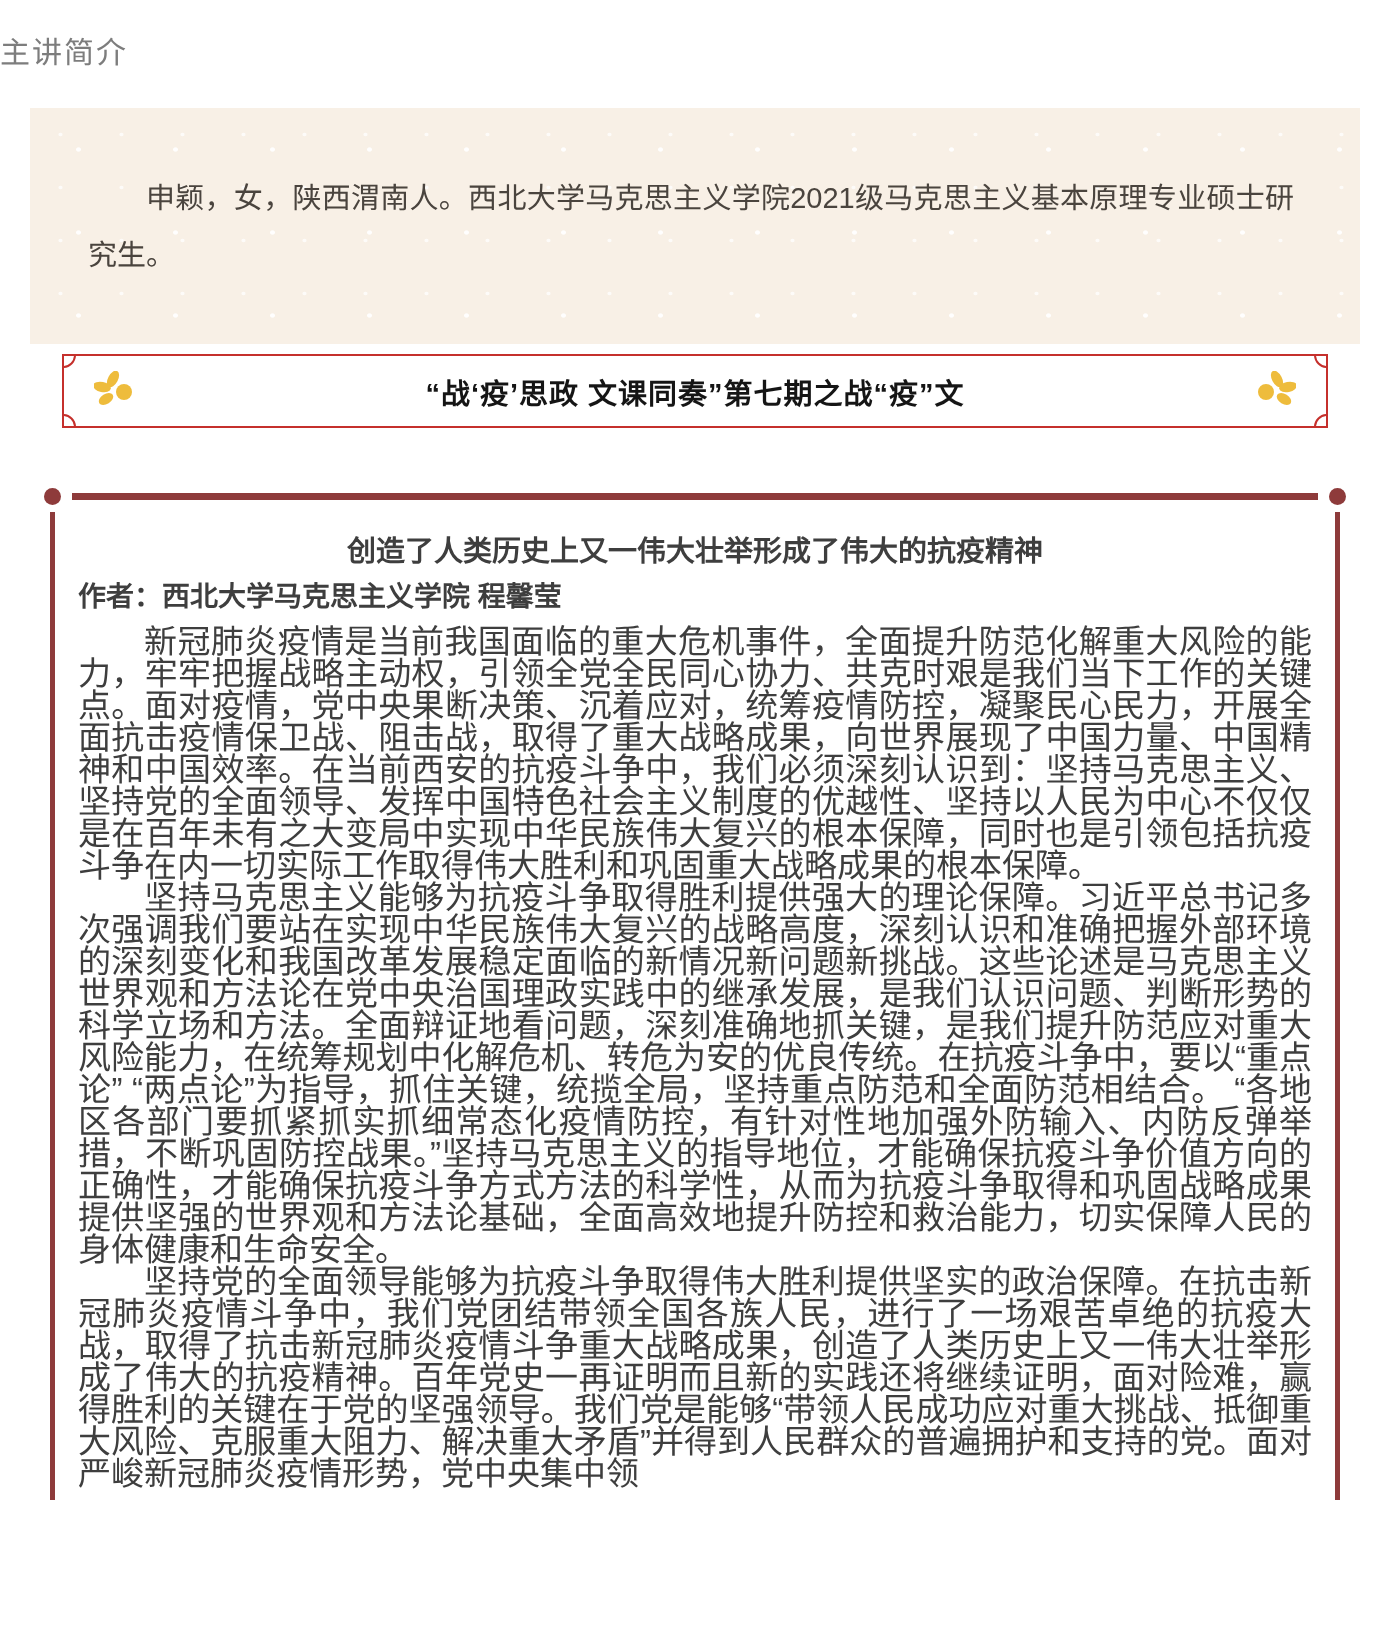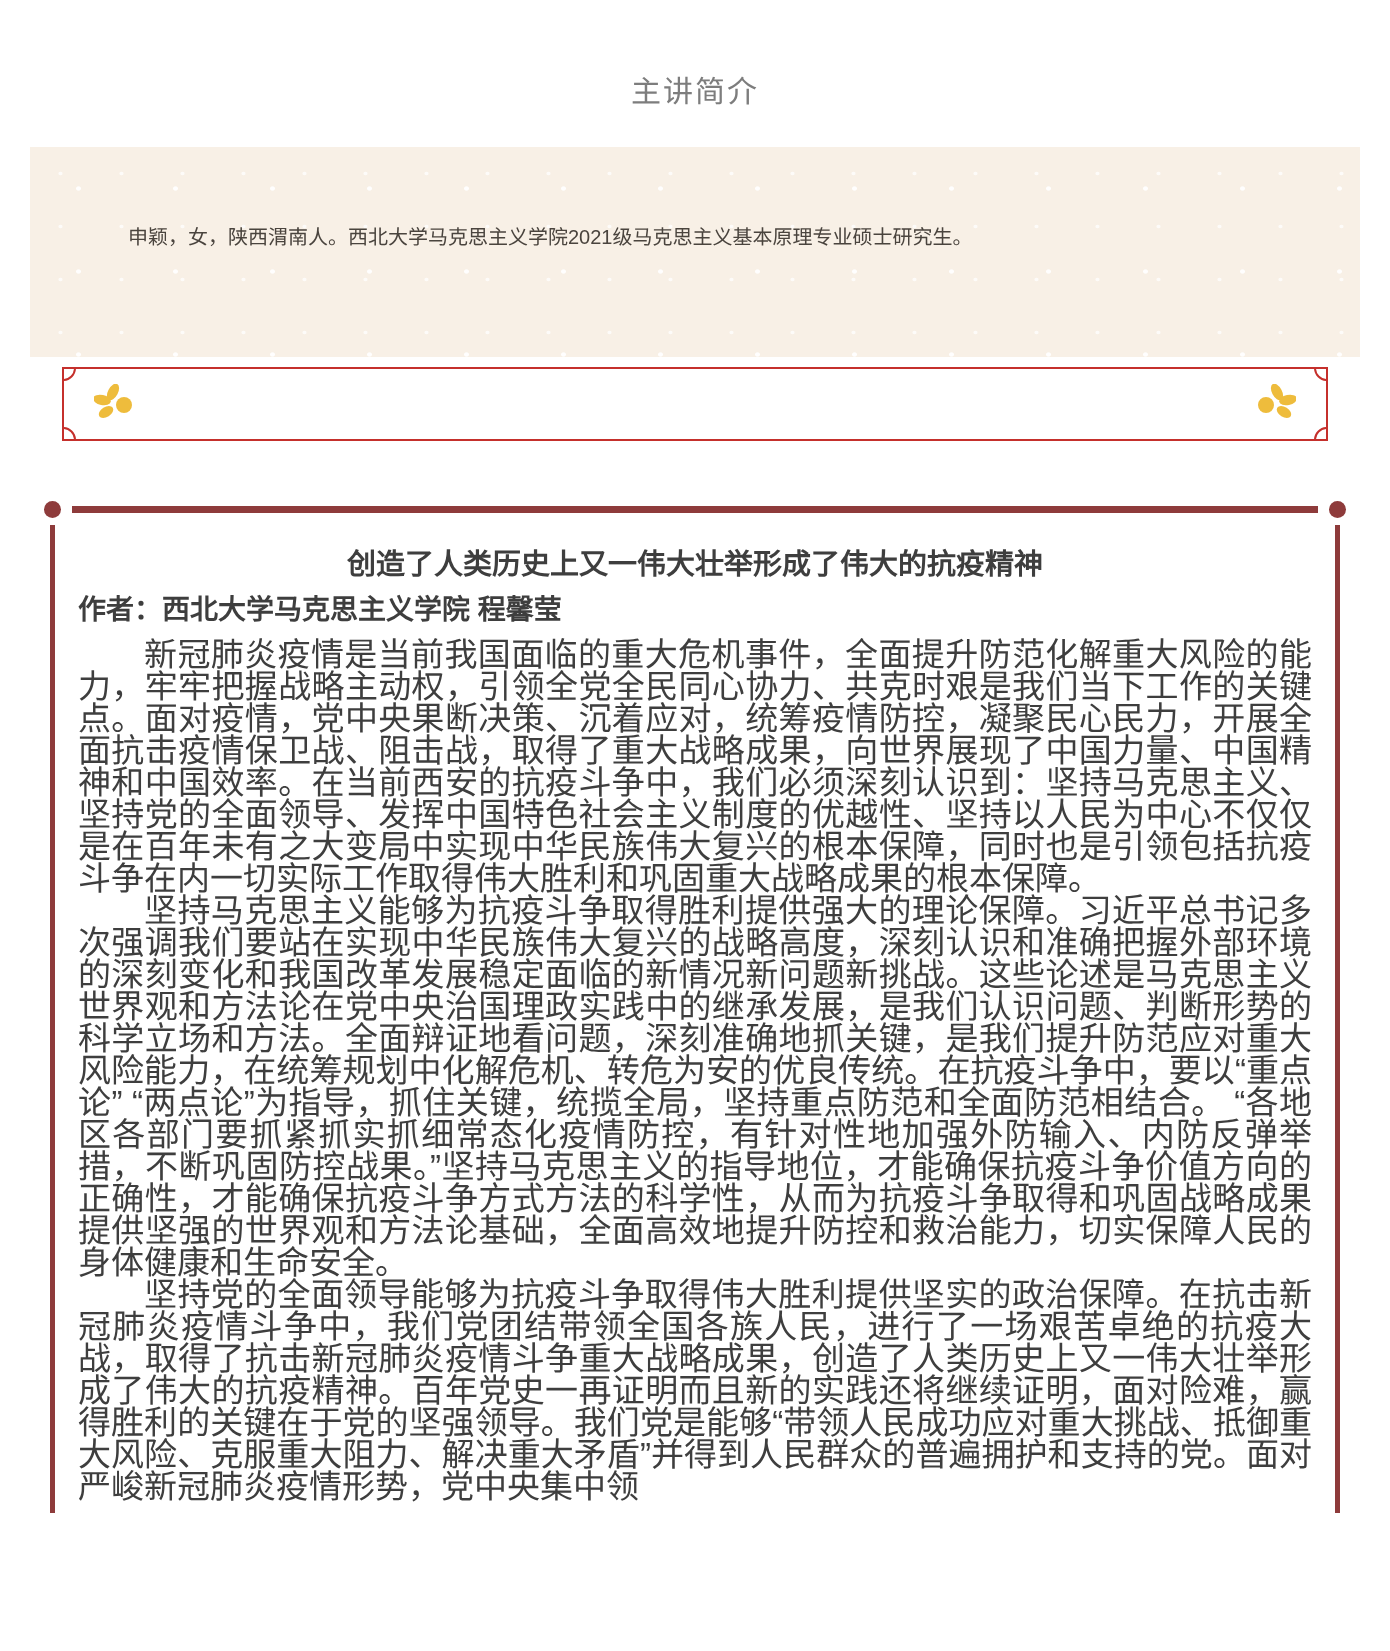--- a/index.html
+++ b/index.html
@@ -12,37 +12,36 @@
   }
   *{margin:0;padding:0;box-sizing:border-box;}
   html,body{background:#ffffff;}
   body{
     width:1390px;height:1651px;overflow:hidden;position:relative;
     font-family:"Liberation Sans","DejaVu Sans",sans-serif;
     color:var(--ink);
   }
   
   .page-title{
-    text-align:center;
     font-size:30px;font-weight:400;color:var(--muted);
-    padding-top:28px;letter-spacing:2px;margin-top:39px;
+    padding-top:28px;letter-spacing:2px;
   }
   
   .intro-box{
     margin:36px 30px 0 30px;
     min-height:210px;
     background-color:var(--cream);
     background-image:
       radial-gradient(rgba(255,255,255,.95) 2px, rgba(255,255,255,0) 3px),
       radial-gradient(rgba(255,255,255,.75) 1.5px, rgba(255,255,255,0) 2.5px);
     background-size:97px 83px, 61px 53px;
     padding:62px 66px 60px 58px;
   }
   .intro-box p{
-    font-size:20px;line-height:57px;color:#4a443e;
+    font-size:29px;line-height:57px;color:#4a443e;
     text-indent:2em;text-align:justify;
   }
   
   .banner{
     position:relative;
     margin:10px 62px 0 62px;
     height:74px;
     border:2px solid var(--accent-red);
     background:#fff;
     overflow:hidden;
@@ -113,20 +112,21 @@
 
   <svg class="flower left" viewBox="0 0 42 40" aria-hidden="true">
     <g fill="#eebc3c">
       <ellipse cx="19" cy="8" rx="5" ry="9" transform="rotate(28 19 8)"></ellipse>
       <ellipse cx="8" cy="16" rx="9" ry="5" transform="rotate(12 8 16)"></ellipse>
       <ellipse cx="12" cy="28" rx="5" ry="8" transform="rotate(58 12 28)"></ellipse>
       <circle cx="30" cy="21" r="8"></circle>
     </g>
   </svg>
 
+  <span class="banner-title">“战‘疫’思政 文课同奏”第七期之战“疫”文</span>
 
   <svg class="flower right" viewBox="0 0 42 40" aria-hidden="true">
     <g fill="#eebc3c">
       <ellipse cx="19" cy="8" rx="5" ry="9" transform="rotate(28 19 8)"></ellipse>
       <ellipse cx="8" cy="16" rx="9" ry="5" transform="rotate(12 8 16)"></ellipse>
       <ellipse cx="12" cy="28" rx="5" ry="8" transform="rotate(58 12 28)"></ellipse>
       <circle cx="30" cy="21" r="8"></circle>
     </g>
   </svg>
 </div>

